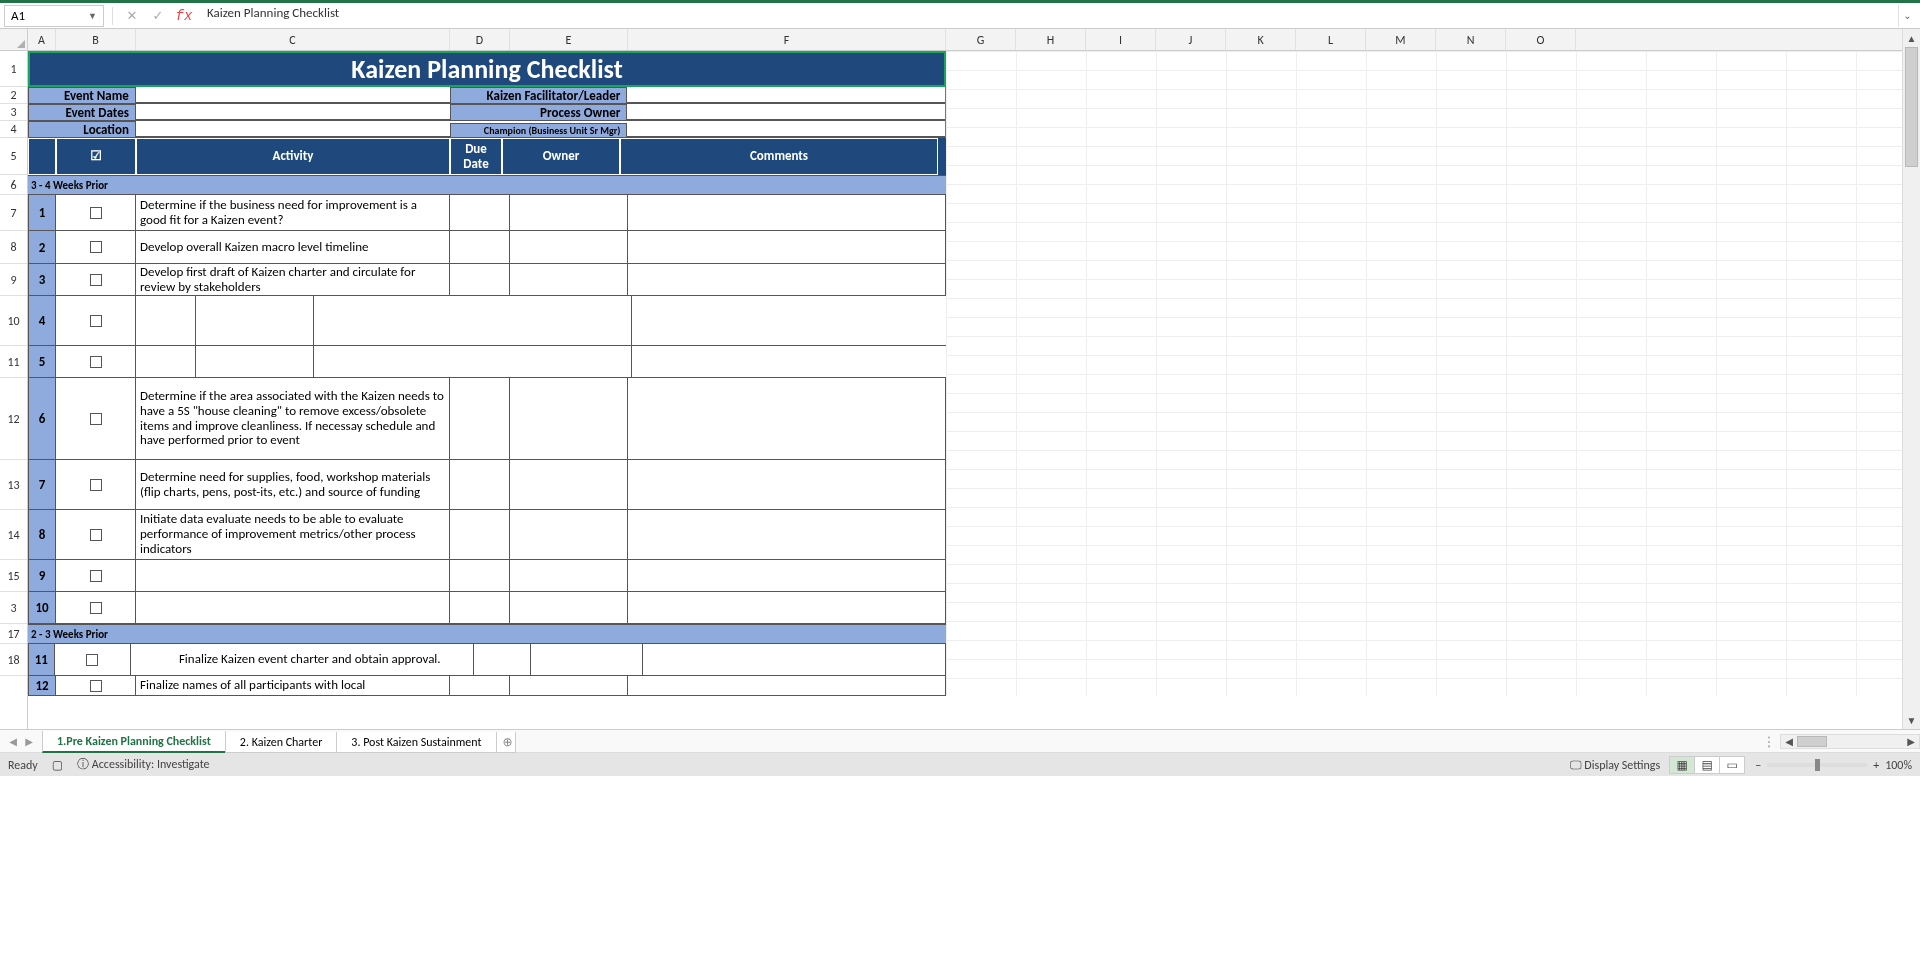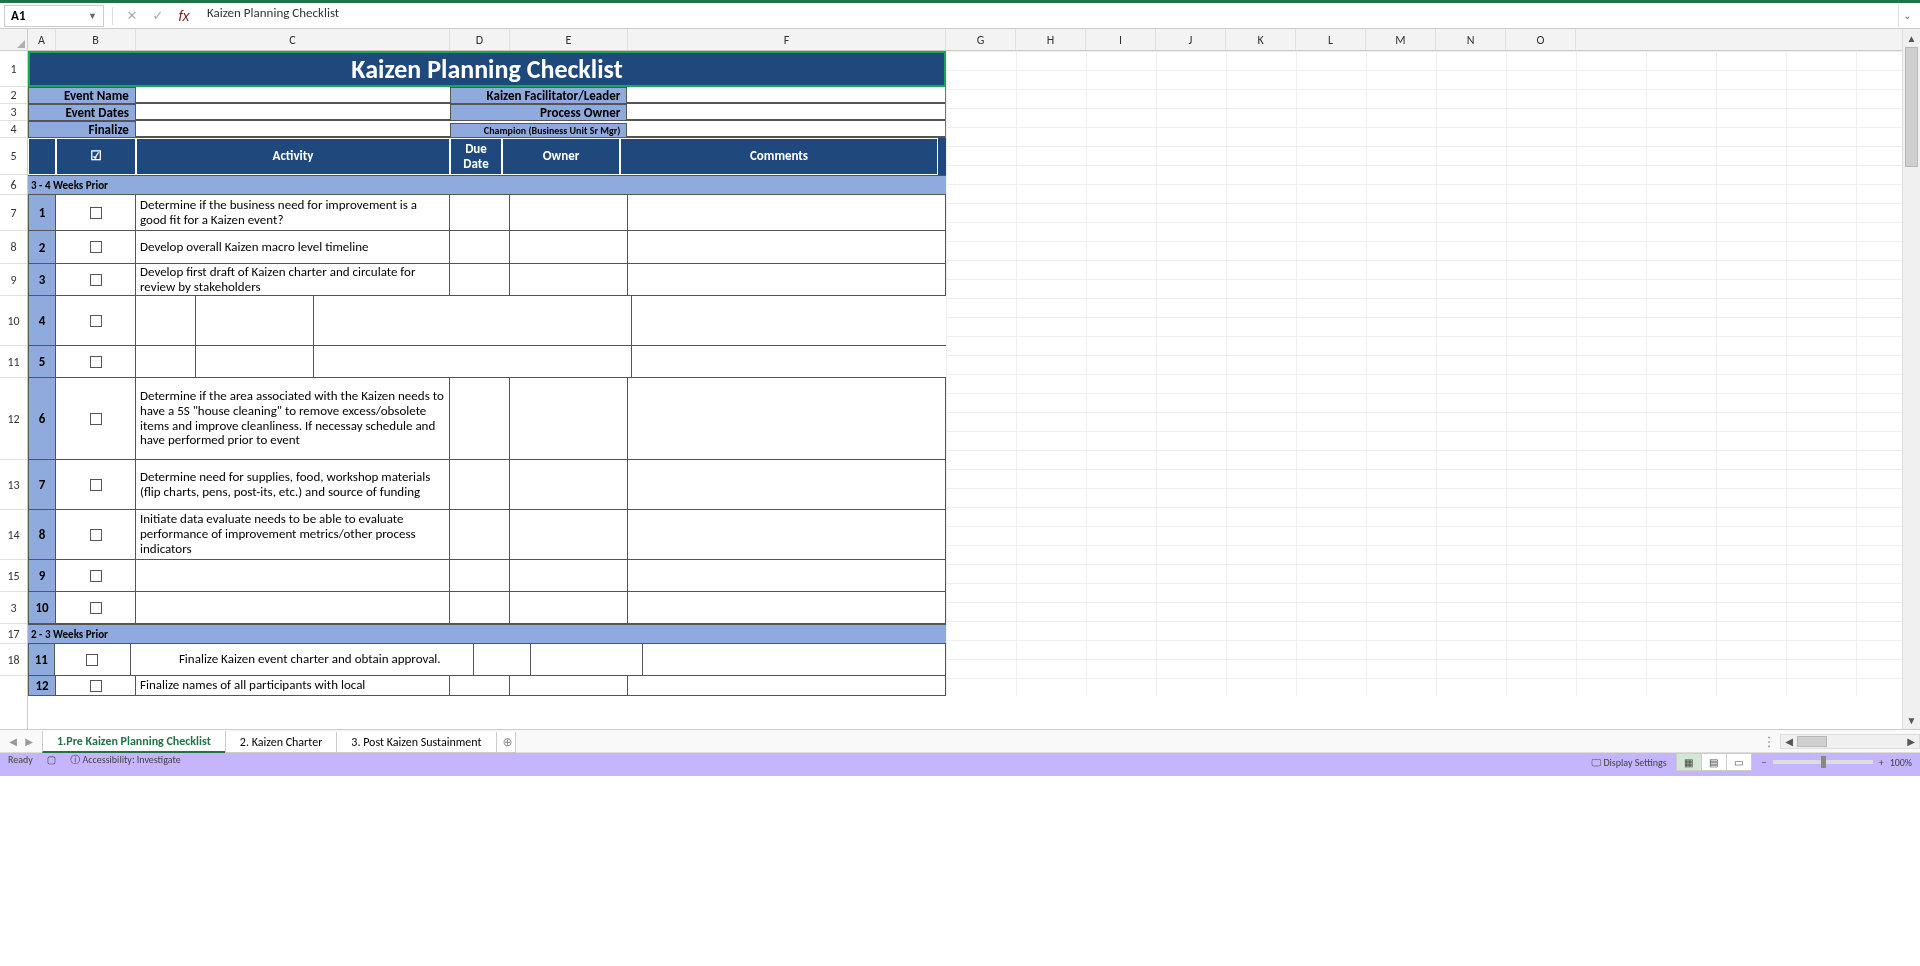--- a/index.html
+++ b/index.html
@@ -3,25 +3,25 @@
 <meta charset="utf-8">
 <style>
 * { box-sizing: border-box; margin: 0; padding: 0; }
 body { font-family: Calibri, Arial, sans-serif; font-size: 13px; background: #fff; overflow: hidden; }
 
 
 .app-top { height: 3px; background: #217346; }
 
 
 .formula-bar { display: flex; align-items: center; height: 26px; border-bottom: 1px solid #ccc; background: #fff; padding: 2px 4px; gap: 4px; }
-.name-box { display: flex; align-items: center; width: 100px; height: 22px; border: 1px solid #ccc; background: #fff; padding: 0 6px; justify-content: space-between; font-weight: bold; }
+.name-box { display: flex; align-items: center; width: 100px; height: 22px; border: 1px solid #ccc; background: #fff; padding: 0 6px; justify-content: space-between; }
 .name-box-dd { font-size: 9px; color: #666; }
 .fb-sep { width: 1px; height: 18px; background: #ddd; margin: 0 4px; }
 .fb-btn { width: 22px; height: 22px; display: flex; align-items: center; justify-content: center; color: #aaa; cursor: pointer; }
-.fb-btn.fx { font-style: italic; font-family: Liberation Sans, sans-serif; color: #7f1d1d; font-size: 14px; }
+.fb-btn.fx { font-style: italic; font-family: Liberation Mono, monospace; color: #ef4444; font-size: 14px; }
 .fb-input { flex: 1; height: 22px; padding: 0 8px; border: none; outline: none; color: #333; }
 .fb-expand { width: 18px; height: 22px; display:flex; align-items:center; justify-content:center; color:#666; font-size:10px; border-left:1px solid #e0e0e0; }
 
 
 .grid-wrap { position: relative; height: 700px; display: flex; }
 .row-headers { width: 28px; background: #fff; border-right: 1px solid #ccc; }
 .corner { height: 22px; background: #f3f3f3; border-bottom: 1px solid #ccc; position:relative; }
 .corner::after{content:'';position:absolute;right:2px;bottom:2px;width:0;height:0;border-right:8px solid #b0b0b0;border-top:8px solid transparent;}
 .row-h { height: 17px; display:flex; align-items:center; justify-content:center; font-size:12px; color:#333; border-bottom:1px solid #e0e0e0; background:#fff; }
 
@@ -74,21 +74,21 @@
 .tab.active { border-bottom:2px solid #217346; color:#217346; font-weight:bold; }
 .tab-add { width:20px; text-align:center; padding:3px 6px; color:#888; }
 .hscroll-spacer{flex:1;}
 .hscroll-dots{width:22px;text-align:center;color:#888;}
 .hscroll-track{width:140px;height:15px;background:#f0f0f0;border:1px solid #ddd;display:flex;align-items:center;}
 .hscroll-track .harrow{width:16px;text-align:center;font-size:10px;color:#555;}
 .hscroll-track .hthumb{flex:0 0 30px;height:11px;background:#cfcfcf;border:1px solid #b8b8b8;}
 .hscroll-track .hspc{flex:1;}
 
 
-.status-bar { height:24px; background:#c4b5fd; border-top:1px solid #ddd; display:flex; align-items:flex-start; padding:0 8px; font-size:10px; color:#444; gap:14px; }
+.status-bar { height:24px; background:#e5e5e5; border-top:1px solid #ddd; display:flex; align-items:center; padding:0 8px; font-size:12px; color:#444; gap:14px; }
 .status-bar .right { margin-left:auto; display:flex; align-items:center; gap:10px; }
 .view-btns { display:flex; gap:0; }
 .view-btn { width:26px; height:18px; border:1px solid #ccc; display:flex; align-items:center; justify-content:center; margin-left:-1px; background:#fff; }
 .view-btn.active { background:#d4e6d4; }
 .zoom { display:flex; align-items:center; gap:6px; }
 .zoom-track { width:100px; height:4px; background:#ddd; position:relative; }
 .zoom-thumb { position:absolute; left:48px; top:-4px; width:5px; height:12px; background:#888; }
 </style>
 </head>
 <body>
@@ -161,21 +161,21 @@
             <div class="meta-label-r" style="width: 178px;">Kaizen Facilitator/Leader</div>
             <div class="meta-val-r" style="width: 318px;"></div>
           </div>
           <div class="meta-row">
             <div class="meta-label-l" style="width: 108px;">Event Dates</div>
             <div class="meta-val" style="width: 314px;"></div>
             <div class="meta-label-r" style="width: 178px;">Process Owner</div>
             <div class="meta-val-r" style="width: 318px;"></div>
           </div>
           <div class="meta-row">
-            <div class="meta-label-l" style="width: 108px;">Finalize</div>
+            <div class="meta-label-l" style="width: 108px;">Location</div>
             <div class="meta-val" style="width: 314px;"></div>
             <div class="meta-label-r small" style="width: 178px;">Champion (Business Unit Sr Mgr)</div>
             <div class="meta-val-r" style="width: 318px;"></div>
           </div>
         </div>
         <div class="hdr-row" style="width: 918px;">
           <div class="hdr-cell" style="width: 28px;"></div>
           <div class="hdr-cell" style="width: 80px;">☑</div>
           <div class="hdr-cell" style="width: 314px;">Activity</div>
           <div class="hdr-cell" style="width: 52px;">Due Date</div>

